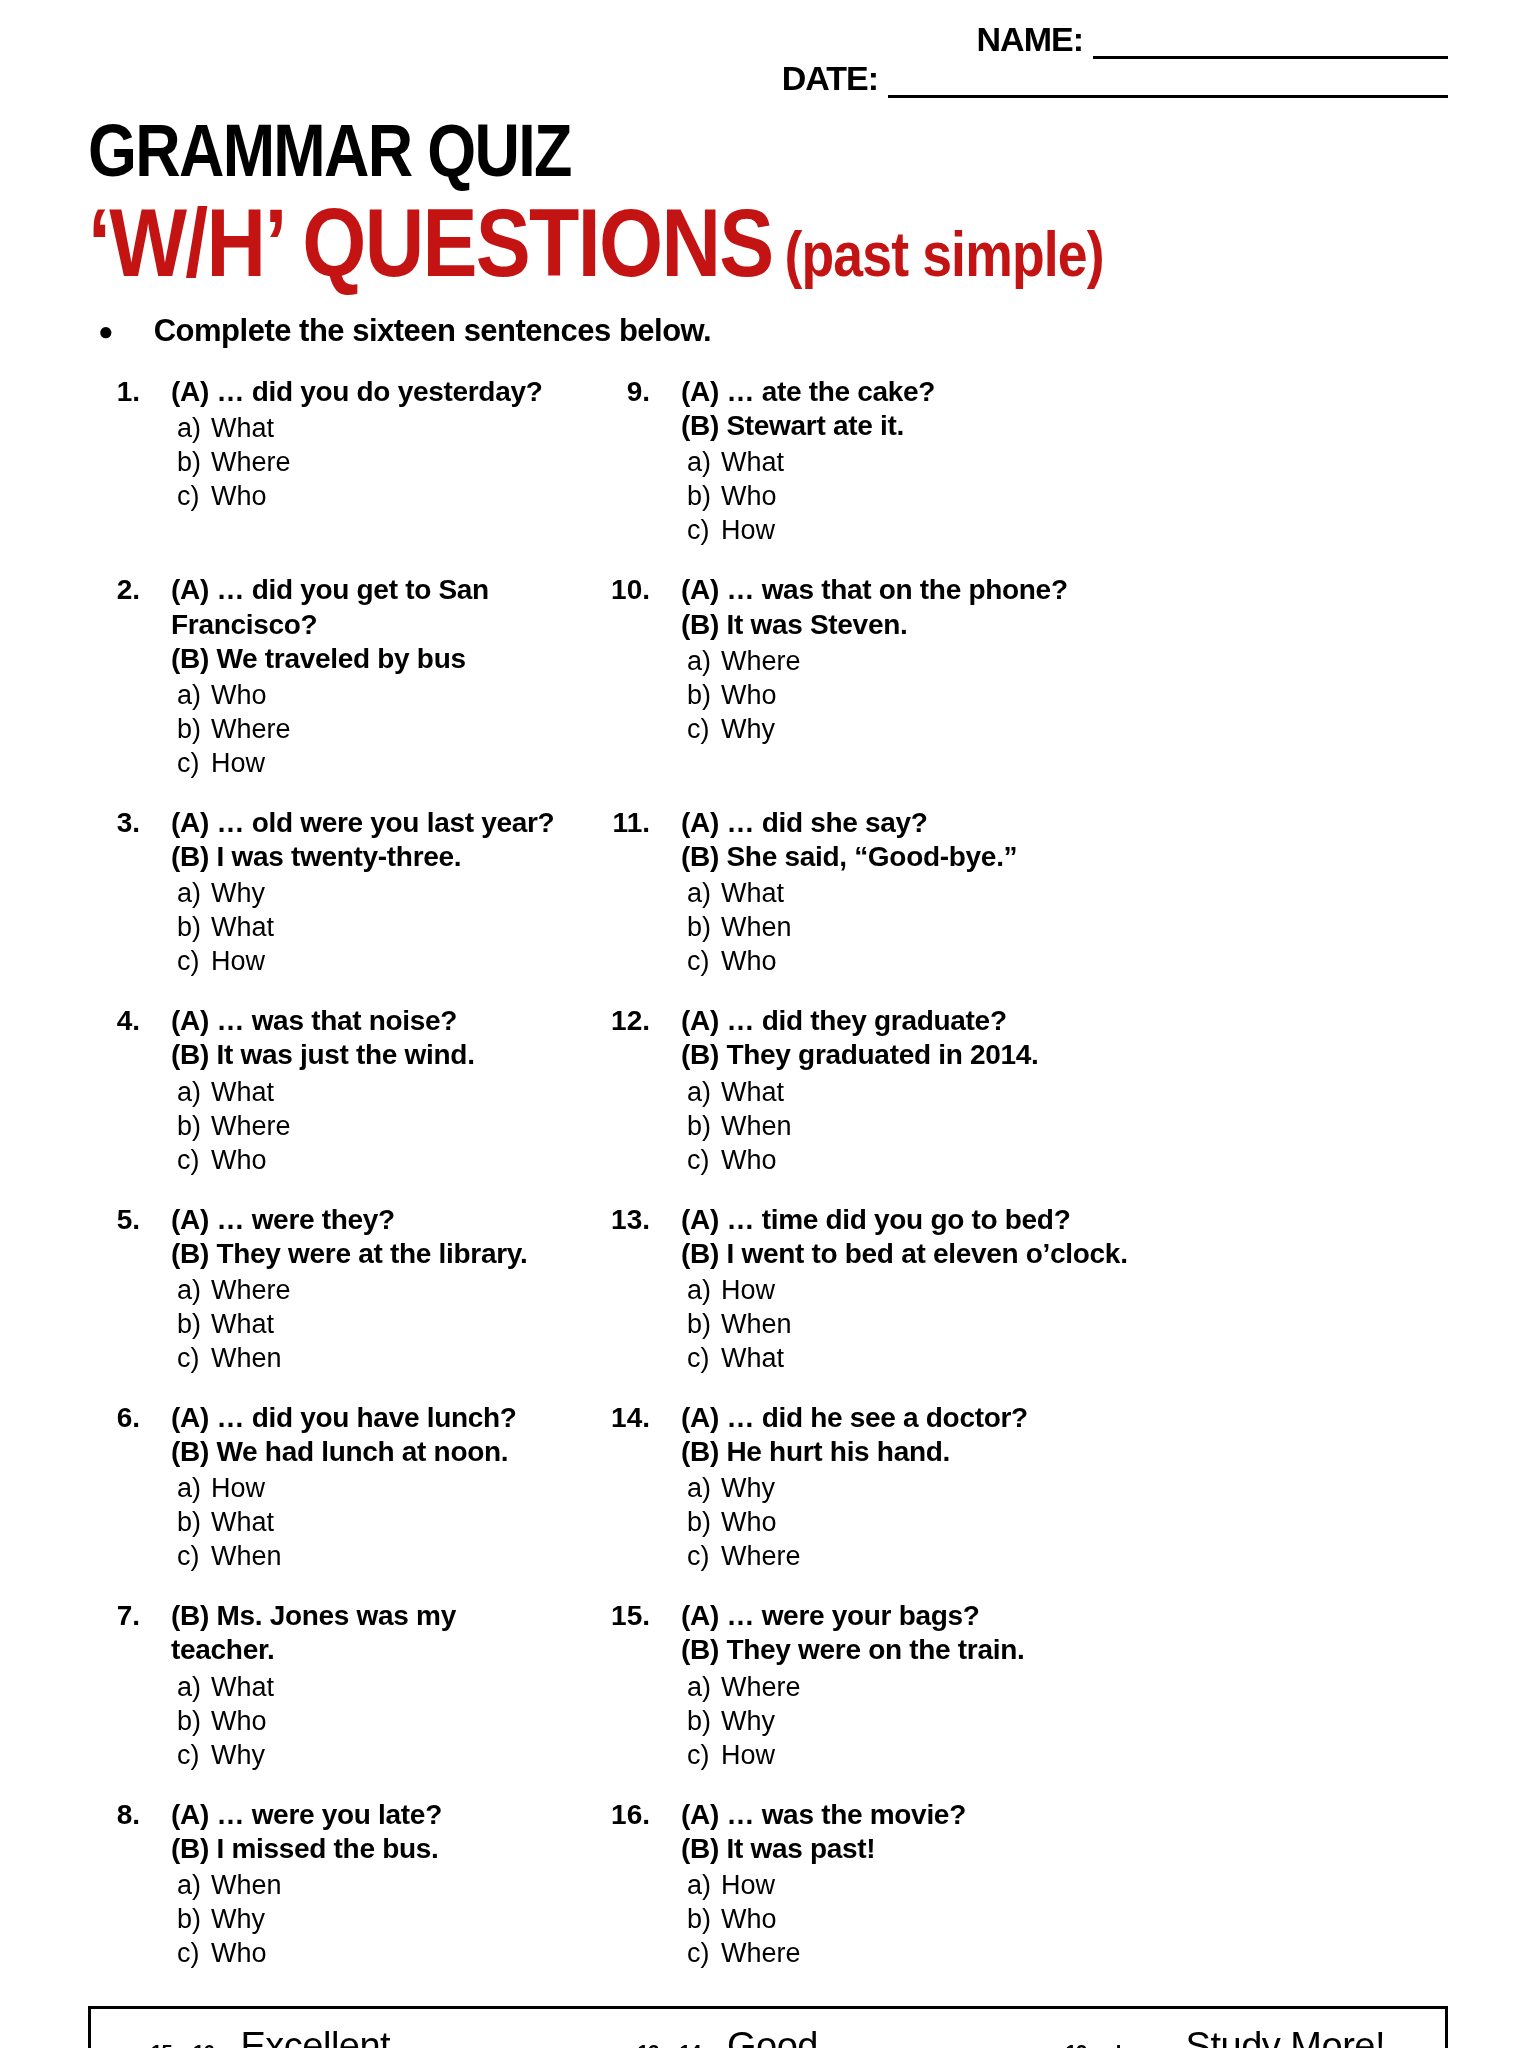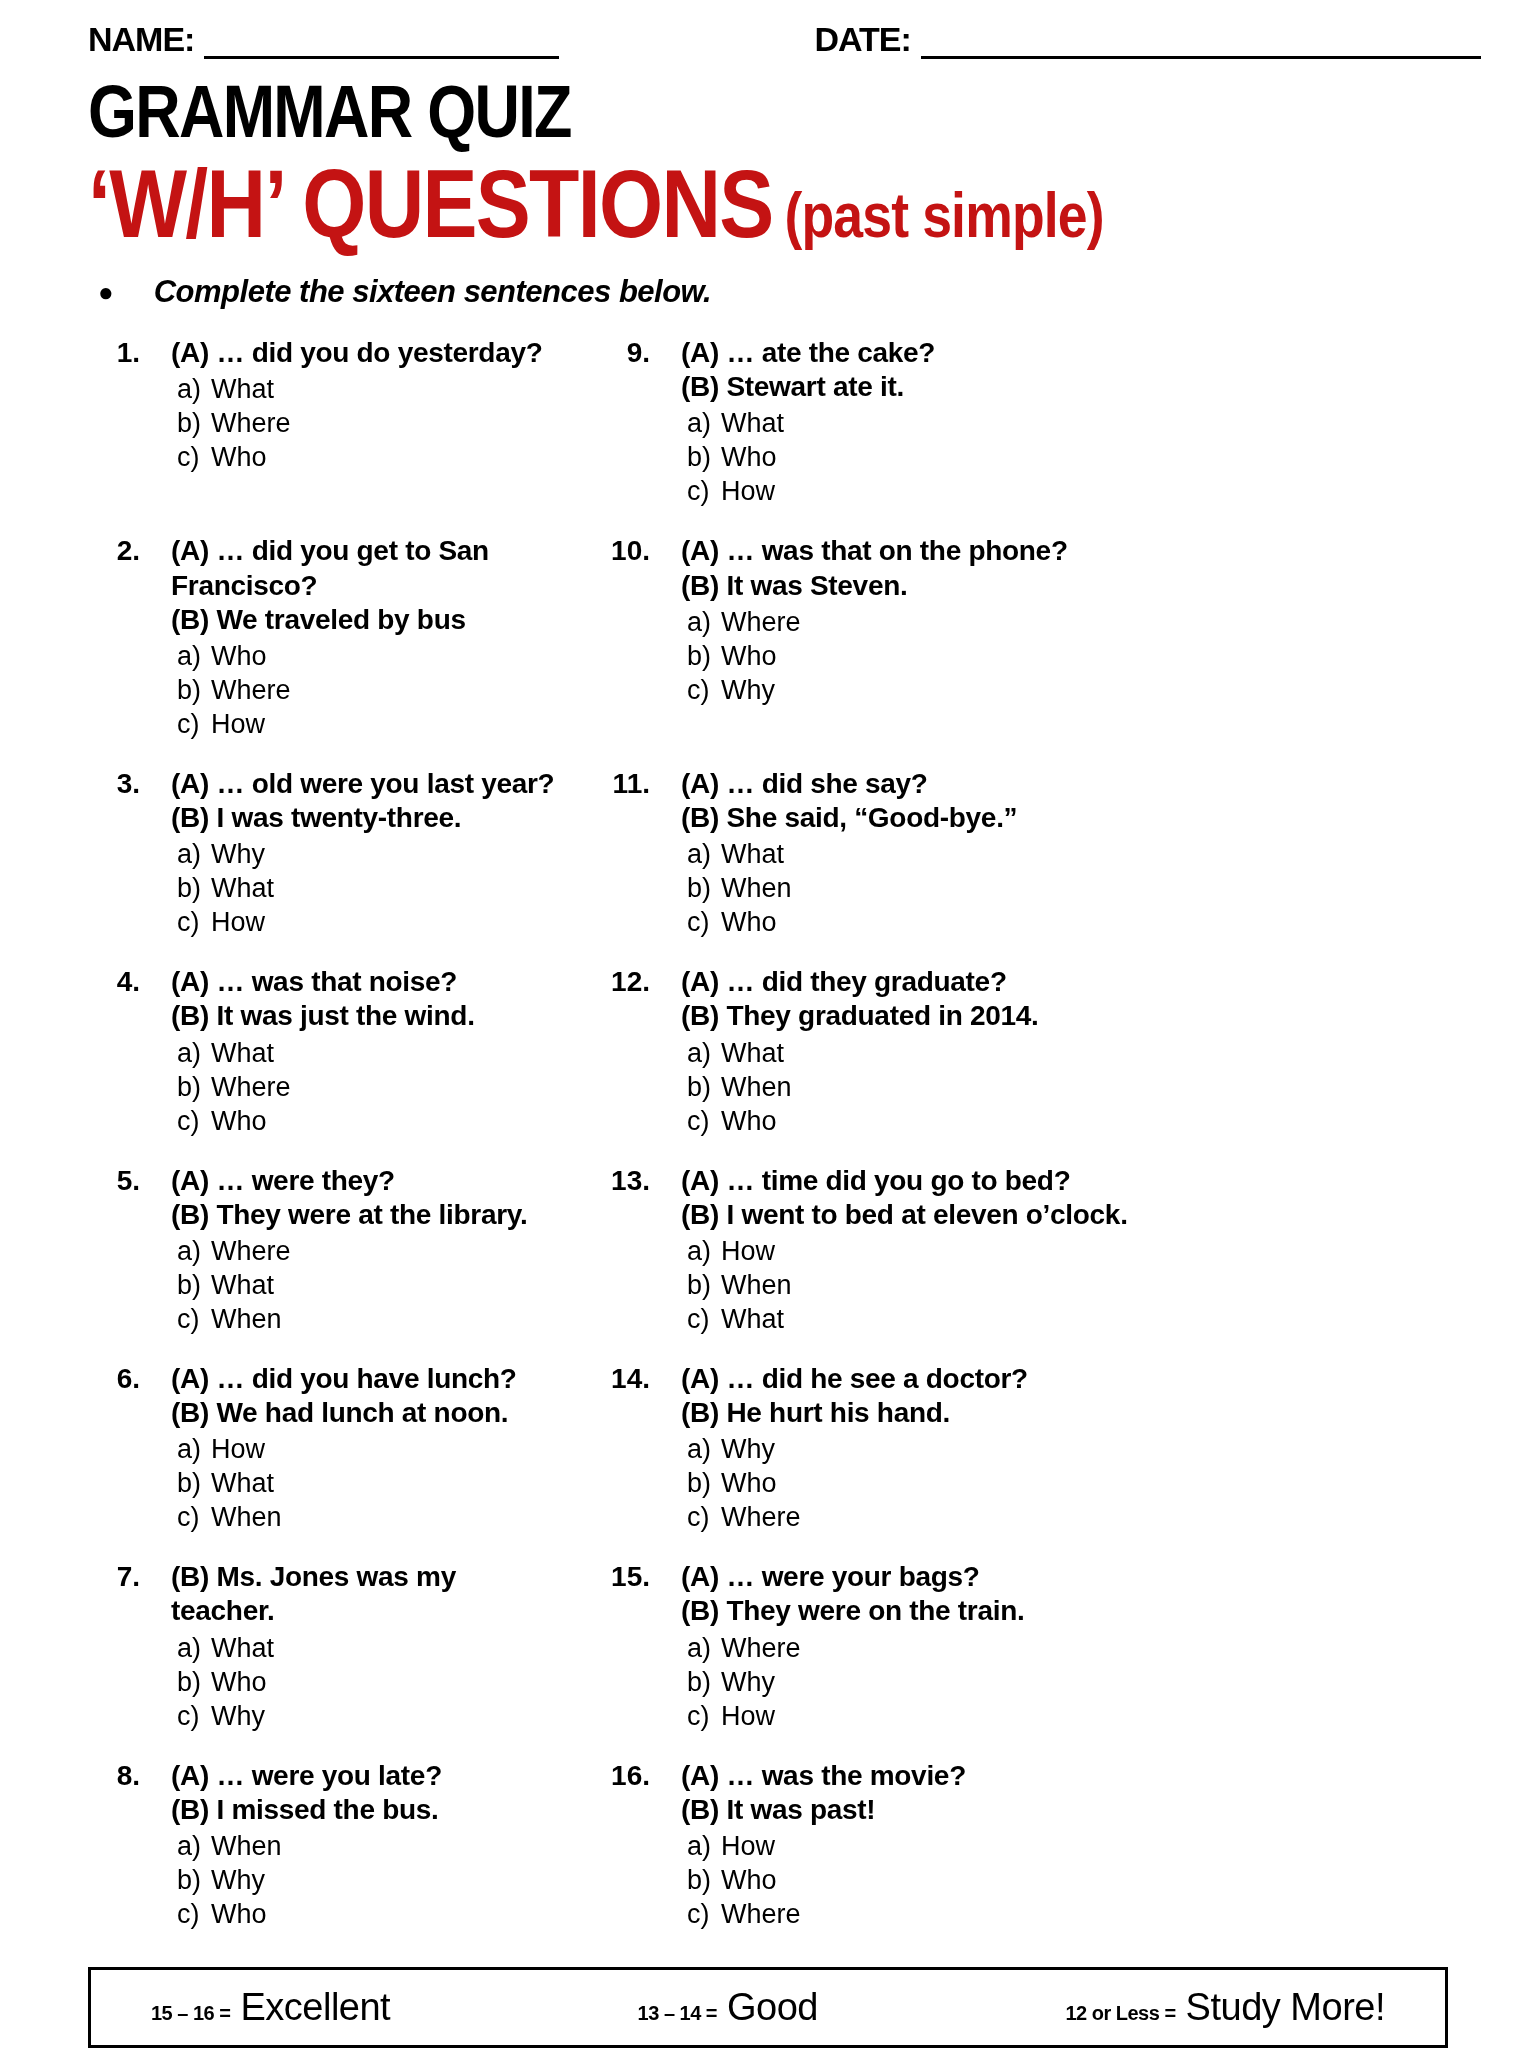--- a/index.html
+++ b/index.html
@@ -7,21 +7,21 @@
   html, body { background: #ffffff; }
   body {
     width: 1536px; height: 2048px;
     font-family: "Liberation Sans", sans-serif;
     color: #000;
     overflow: hidden;
   }
   .page { padding: 20px 88px 0 88px; }
 
   
-  .header-row { display: flex; align-items: flex-end; }
+  .header-row { display: flex; align-items: flex-end; flex-direction: column; }
   .field { display: flex; align-items: flex-end; }
   .field-label {
     font-size: 34px; font-weight: 700; letter-spacing: -1px;
   }
   .blank { border-bottom: 3px solid #000; height: 38px; margin-left: 10px; }
   .name-blank { width: 355px; }
   .date-field { margin-left: 255px; }
   .date-blank { width: 560px; }
 
   
@@ -35,21 +35,21 @@
     display: inline-block; transform: scaleX(0.85); transform-origin: 0 60%;
     color: var(--accent); line-height: 1.0;
   }
   .red-main { font-size: 97px; font-weight: 800; letter-spacing: -2px; }
   .red-suffix { font-size: 63px; font-weight: 700; letter-spacing: -1px; margin-left: 14px; }
 
   
   .instruction-row { display: flex; align-items: center; margin: 22px 0 26px 10px; }
   .bullet { font-size: 26px; line-height: 1; }
   .instruction {
-    margin-left: 40px; font-size: 31px; font-weight: 700; font-style: italic;
+    margin-left: 40px; font-size: 31px; font-weight: 700; 
     letter-spacing: -0.5px;
   }
 
   
   .questions {
     display: grid;
     grid-template-columns: 470px 1fr;
     grid-template-rows: repeat(8, auto);
     grid-auto-flow: column;
     column-gap: 40px;

